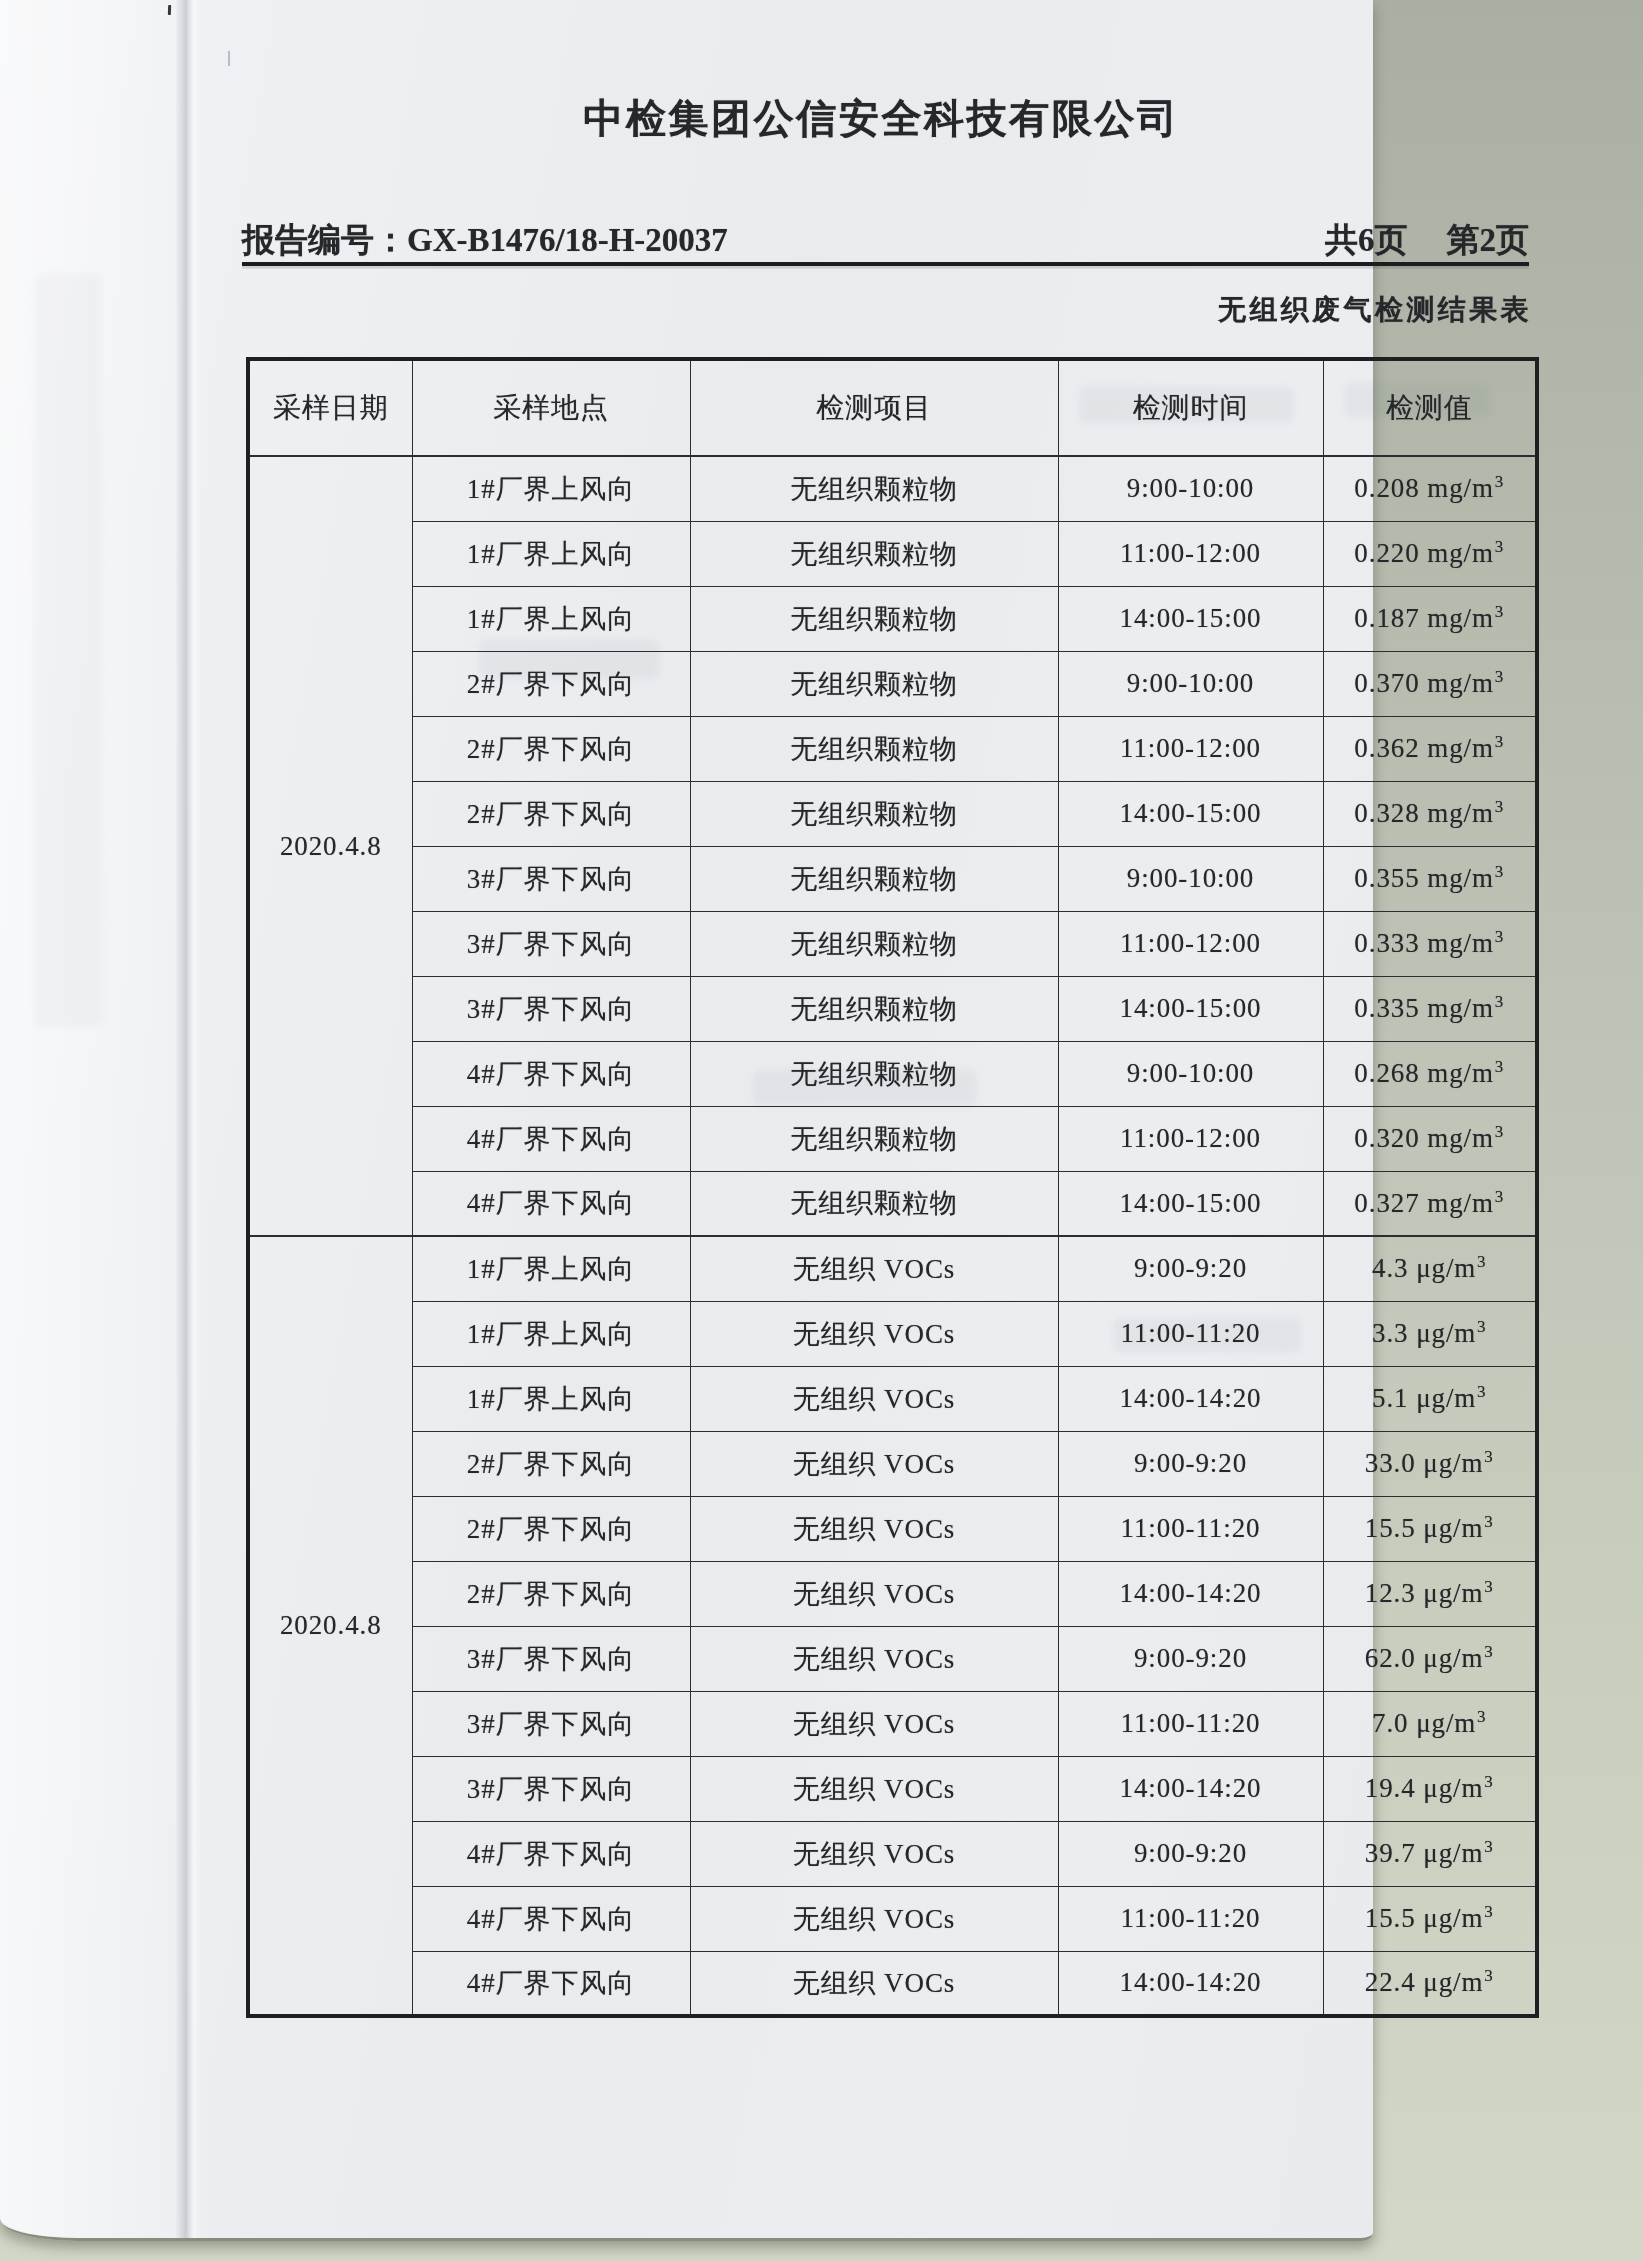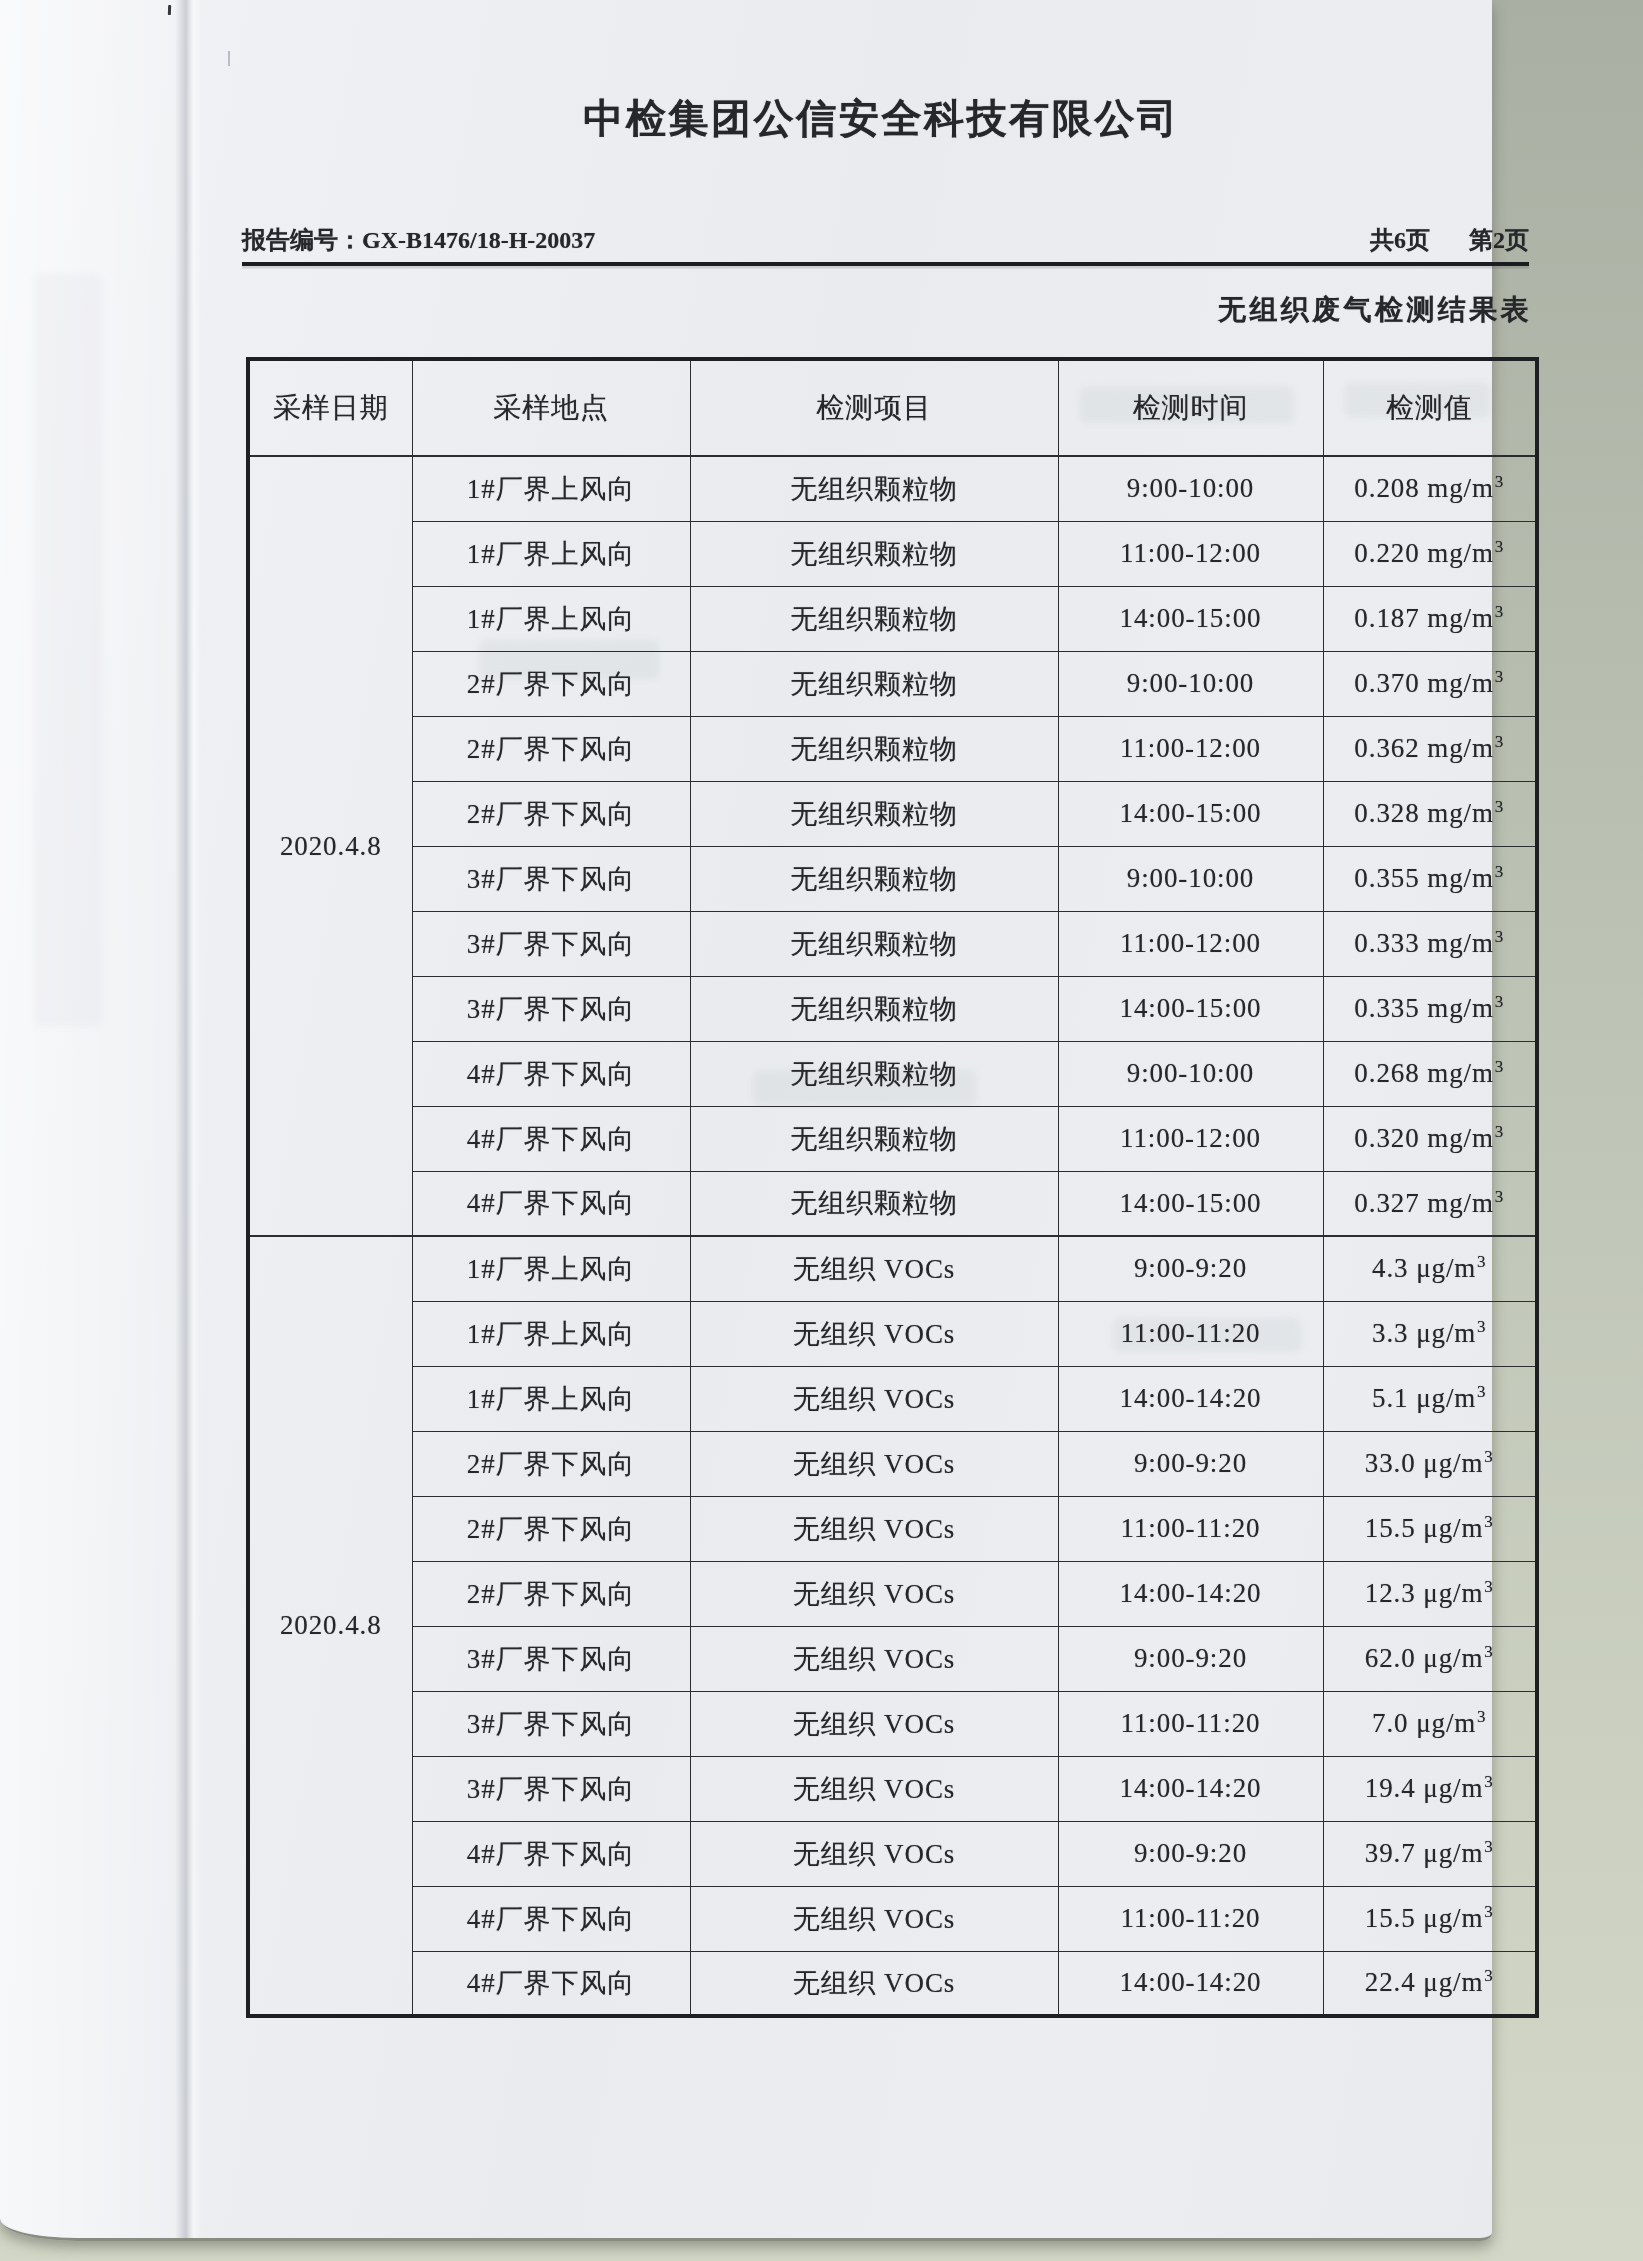--- a/index.html
+++ b/index.html
@@ -10,21 +10,21 @@
     
     background: linear-gradient(180deg, #a9afa2 0%, #c2c8b9 55%, #d3d7c7 100%);
     font-family: "Liberation Serif", "DejaVu Serif", serif;
     color: #26272b;
   }
 
   
   .page {
     position: absolute;
     left: 0; top: 0;
-    width: 1492px; height: 2241px;
+    width: 1373px; height: 2241px;
     background: linear-gradient(100deg, #f3f4f6 0%, #eef0f3 14%, #e9ebee 48%, #ebedf0 78%, #e8eaee 100%);
     border-bottom: 3.4px solid #868c80;
     border-radius: 0 0 12px 77px / 0 0 8.6px 22px;
     box-shadow: 0 6px 13.7px rgba(92, 97, 86, 0.55);
   }
   
   .page::before {
     content: "";
     position: absolute; left: 0; top: 0; bottom: 0; width: 214px;
     background: linear-gradient(90deg, rgba(255,255,255,0.55), rgba(255,255,255,0.18) 70%, rgba(255,255,255,0));
@@ -66,21 +66,21 @@
   .report-title {
     position: absolute; left: 231px; top: 161px; width: 1301px;
     text-align: center;
     font-size: 39px; line-height: 48px; font-weight: 700;
     letter-spacing: 6.8px;
     text-shadow: 0 0 0.9px rgba(38,39,43,0.6);
   }
   .meta-row {
     position: absolute; left: 242px; top: 221px; width: 1287px;
     display: flex; justify-content: space-between; align-items: baseline;
-    font-size: 24px; line-height: 39px; font-weight: 700;
+    font-size: 33px; line-height: 39px; font-weight: 700;
     text-shadow: 0 0 0.9px rgba(38,39,43,0.5);
   }
   .meta-row .page-current { margin-left: 39px; }
   .header-rule {
     position: absolute; left: 242px; top: 262px; width: 1287px; height: 4.3px;
     background: #1c1d20;
     box-shadow: 0 2.6px 0 rgba(28,29,32,0.14);
   }
   .table-title {
     position: absolute; left: 231px; top: 291px; width: 1301px;

